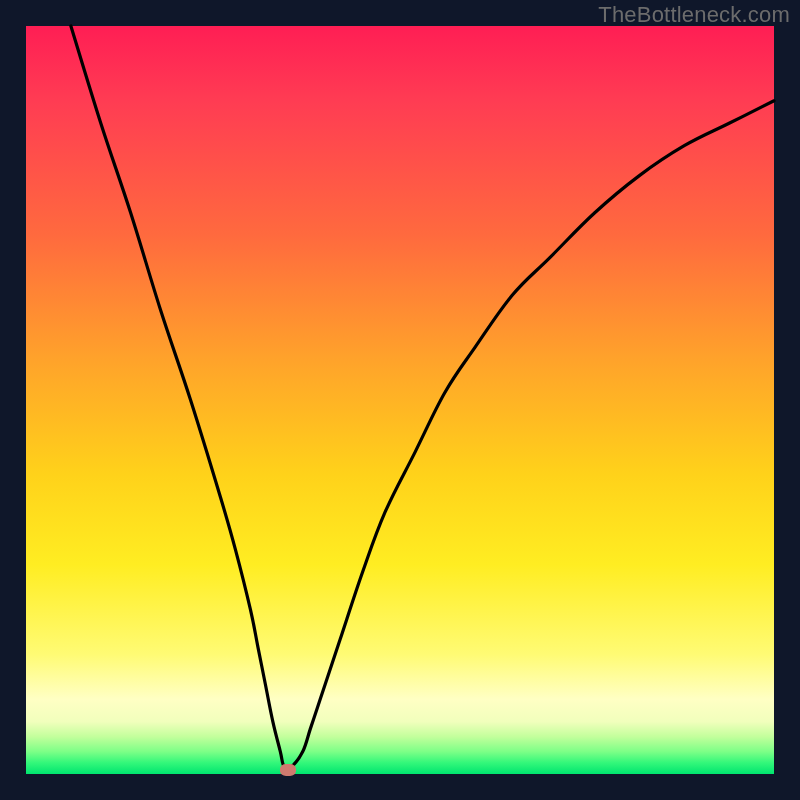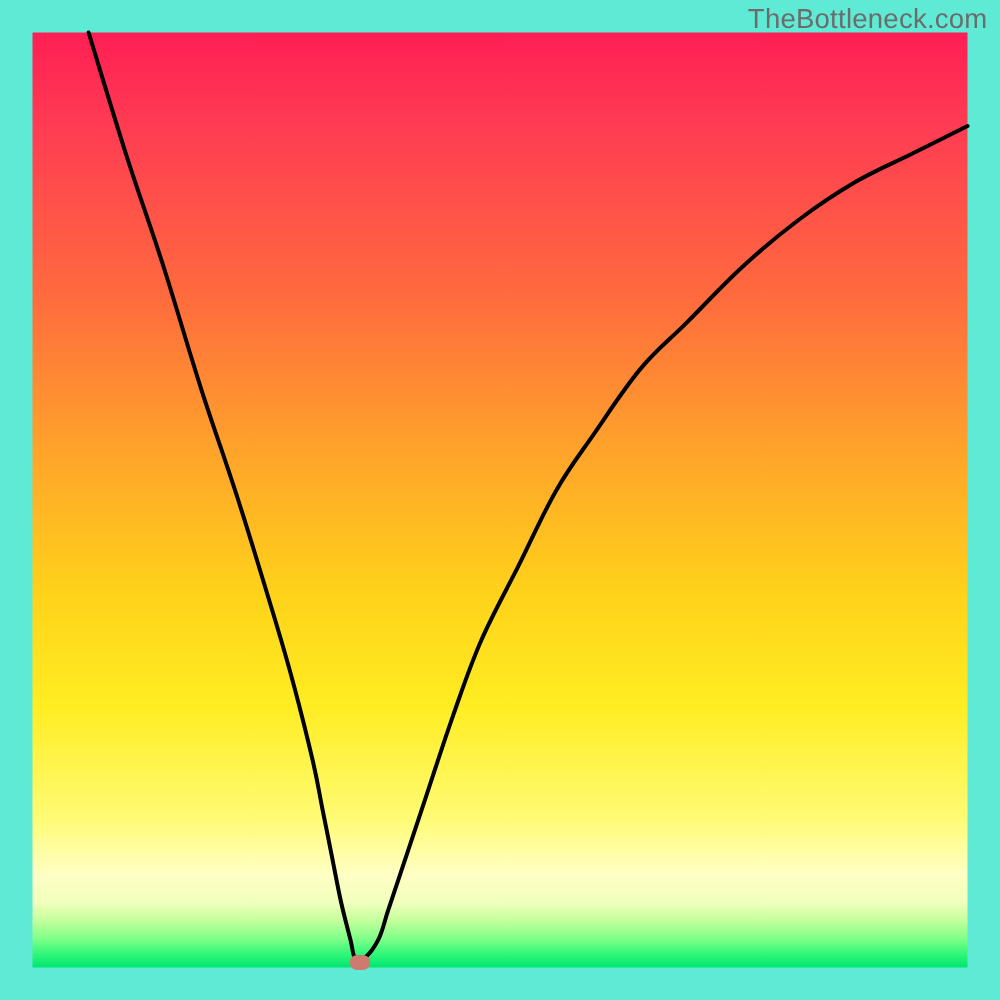--- a/index.html
+++ b/index.html
@@ -8,21 +8,21 @@
     width: 800px;
     height: 800px;
     background: #000;
     font-family: Arial, Helvetica, sans-serif;
     overflow: hidden;
   }
   .outer {
     position: relative;
     width: 800px;
     height: 800px;
-    background: #5eead4;
+    background: #0f172a;
   }
   .plot {
     position: absolute;
     left: 26px;
     top: 26px;
     width: 748px;
     height: 748px;
     
     background: linear-gradient(to bottom,
       #ff1e54 0%,

